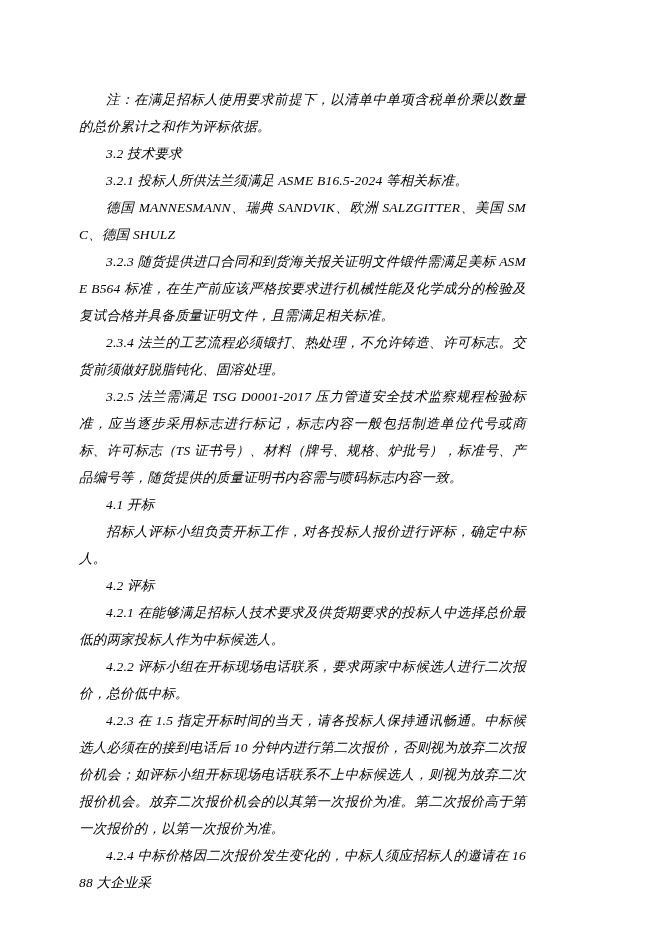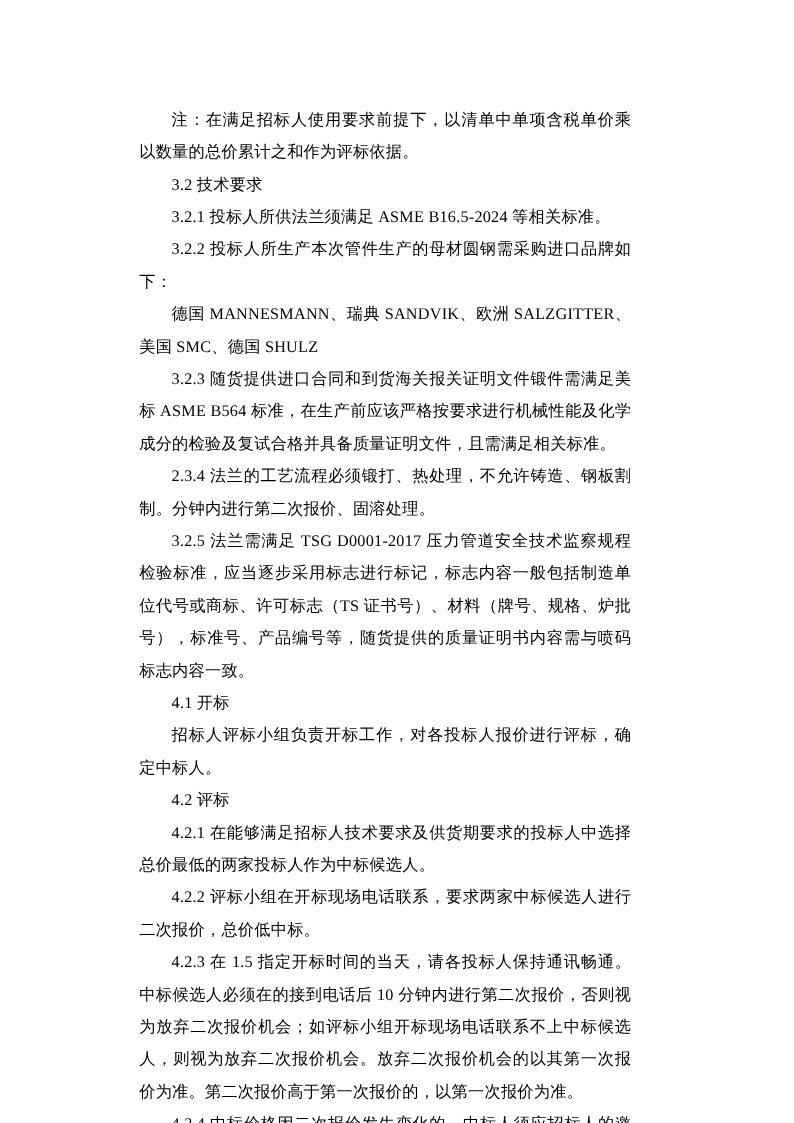--- a/index.html
+++ b/index.html
@@ -10,45 +10,45 @@
   body {
     width: 662px;
     height: 936px;
     overflow: hidden;
   }
   .page {
     box-sizing: border-box;
     width: 610px;
     height: 936px;
     background: #ffffff;
-    padding: 86px 84px 40px 116px;
+    padding: 86px 84px 40px 79px;
     font-family: "Liberation Serif", "DejaVu Serif", serif;
     color: #000000;
+    font-style: italic;
   }
   .page p {
     margin: 0;
     font-size: 13.5px;
     line-height: 27px;
     text-indent: 2em;
     text-align: justify;
     letter-spacing: 0.2px;
     word-break: break-all;
   }
 </style>
 </head>
 <body>
 
 <div class="page">
   <p>注：在满足招标人使用要求前提下，以清单中单项含税单价乘以数量的总价累计之和作为评标依据。</p>
   <p>3.2 技术要求</p>
   <p>3.2.1 投标人所供法兰须满足 ASME B16.5-2024 等相关标准。</p>
-  <p>3.2.2 投标人所生产本次管件生产的母材圆钢需采购进口品牌如下：</p>
   <p>德国 MANNESMANN、瑞典 SANDVIK、欧洲 SALZGITTER、美国 SMC、德国 SHULZ</p>
   <p>3.2.3 随货提供进口合同和到货海关报关证明文件锻件需满足美标 ASME B564 标准，在生产前应该严格按要求进行机械性能及化学成分的检验及复试合格并具备质量证明文件，且需满足相关标准。</p>
-  <p>2.3.4 法兰的工艺流程必须锻打、热处理，不允许铸造、钢板割制。分钟内进行第二次报价、固溶处理。</p>
+  <p>2.3.4 法兰的工艺流程必须锻打、热处理，不允许铸造、许可标志。交货前须做好脱脂钝化、固溶处理。</p>
   <p>3.2.5 法兰需满足 TSG D0001-2017 压力管道安全技术监察规程检验标准，应当逐步采用标志进行标记，标志内容一般包括制造单位代号或商标、许可标志（TS 证书号）、材料（牌号、规格、炉批号），标准号、产品编号等，随货提供的质量证明书内容需与喷码标志内容一致。</p>
   <p>4.1 开标</p>
   <p>招标人评标小组负责开标工作，对各投标人报价进行评标，确定中标人。</p>
   <p>4.2 评标</p>
   <p>4.2.1 在能够满足招标人技术要求及供货期要求的投标人中选择总价最低的两家投标人作为中标候选人。</p>
   <p>4.2.2 评标小组在开标现场电话联系，要求两家中标候选人进行二次报价，总价低中标。</p>
   <p>4.2.3 在 1.5 指定开标时间的当天，请各投标人保持通讯畅通。中标候选人必须在的接到电话后 10 分钟内进行第二次报价，否则视为放弃二次报价机会；如评标小组开标现场电话联系不上中标候选人，则视为放弃二次报价机会。放弃二次报价机会的以其第一次报价为准。第二次报价高于第一次报价的，以第一次报价为准。</p>
   <p>4.2.4 中标价格因二次报价发生变化的，中标人须应招标人的邀请在 1688 大企业采</p>
 </div>
 

